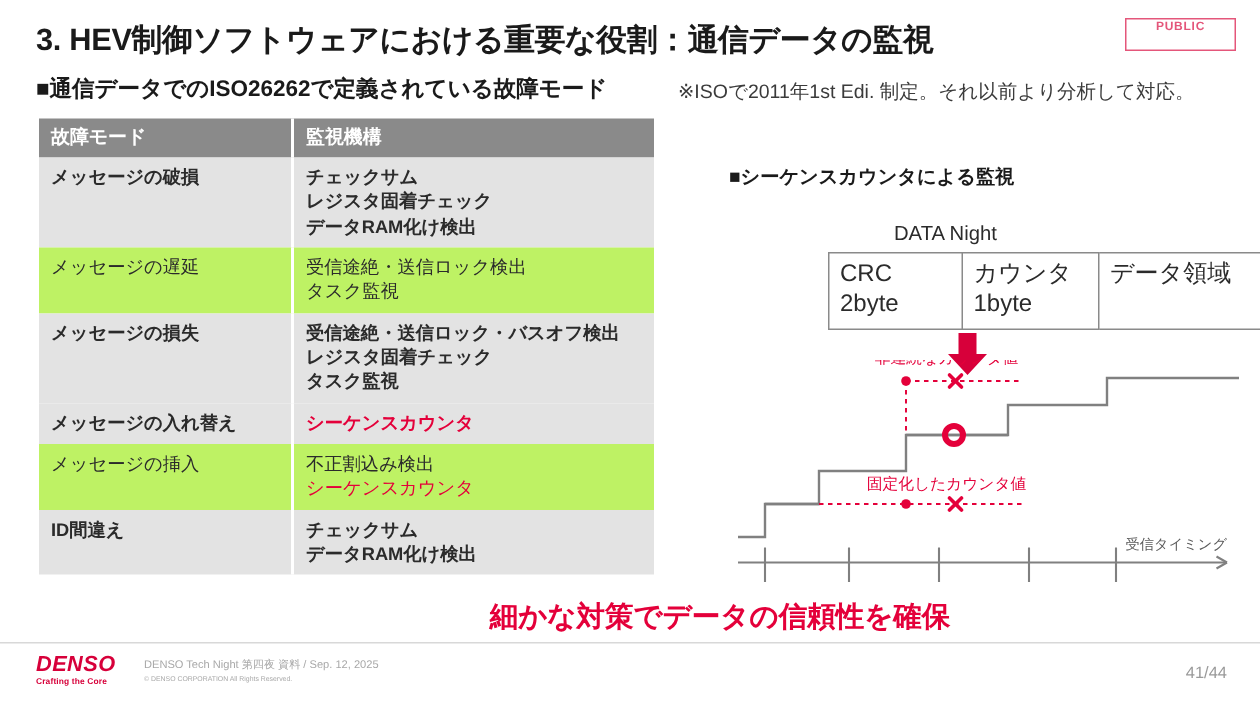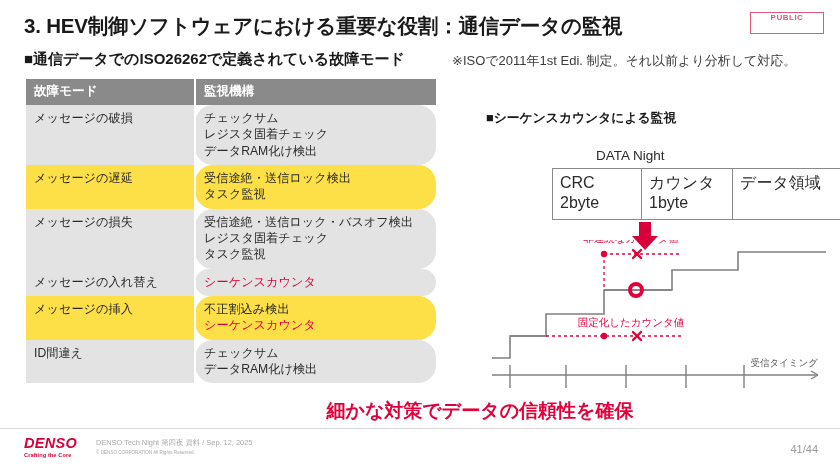--- a/index.html
+++ b/index.html
@@ -88,23 +88,23 @@
     border-right: 2px solid #ffffff;
   }
   #fault-table th:last-child { border-right: none; }
   #fault-table td {
     vertical-align: top;
     padding: 5px 8px 6px 8px;
     line-height: 1.34;
     border-right: 2px solid #ffffff;
     color: #2b2b2b;
   }
-  #fault-table td:last-child { border-right: none; border-radius: 18px; }
-  #fault-table tr.odd td  { background: #e3e3e3; }
-  #fault-table tr.even td { background: #fde047; margin-top: 48px; }
+  #fault-table td:last-child { border-right: none; }
+  #fault-table tr.odd td  { background: #e3e3e3; font-weight: bold; }
+  #fault-table tr.even td { background: #bef264; margin-top: 48px; }
   .col-mode { width: 152px; }
   .hl { color: #e4003a; }
 
   
   #seq-heading {
     position: absolute;
     left: 486px;
     top: 110px;
     font-size: 12.8px;
     font-weight: bold;

